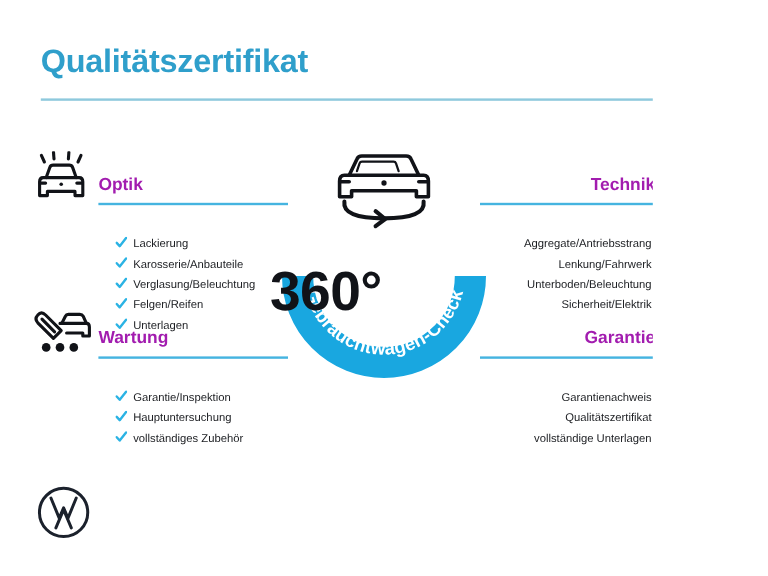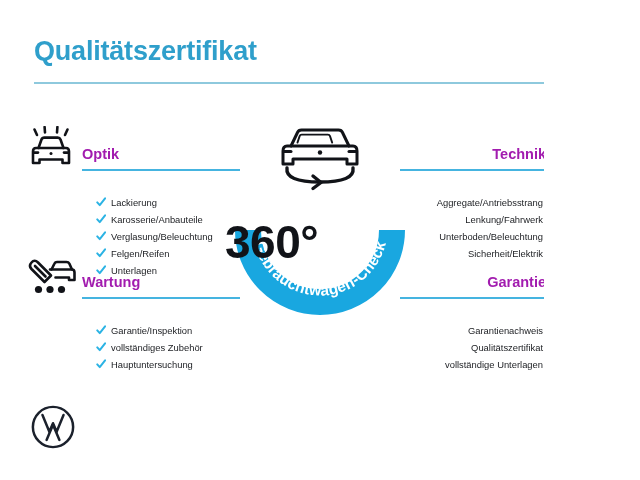--- a/index.html
+++ b/index.html
@@ -291,29 +291,29 @@
             </svg>
           </span>
         <span>Garantie/Inspektion</span>
       </div>
       <div class="item">
         <span class="check">
             <svg viewBox="0 0 16 16" fill="none">
               <path d="M2 8.6 L6 13 L14.5 2.2" stroke="currentColor" stroke-width="3.2" stroke-linecap="round" stroke-linejoin="round"></path>
             </svg>
           </span>
+        <span>Hauptuntersuchung</span>
+      </div>
+      <div class="item">
+        <span class="check">
+            <svg viewBox="0 0 16 16" fill="none">
+              <path d="M2 8.6 L6 13 L14.5 2.2" stroke="currentColor" stroke-width="3.2" stroke-linecap="round" stroke-linejoin="round"></path>
+            </svg>
+          </span>
         <span>vollständiges Zubehör</span>
-      </div>
-      <div class="item">
-        <span class="check">
-            <svg viewBox="0 0 16 16" fill="none">
-              <path d="M2 8.6 L6 13 L14.5 2.2" stroke="currentColor" stroke-width="3.2" stroke-linecap="round" stroke-linejoin="round"></path>
-            </svg>
-          </span>
-        <span>Hauptuntersuchung</span>
       </div>
     </div>
   </div>
 
   <div class="qicon" style="left:24px; top:256px;">
     <svg viewBox="0 0 54 48" fill="none" stroke="currentColor" stroke-width="2.6" stroke-linecap="round" stroke-linejoin="round">
       <path d="M7.5 6.5 Q10.5 3 14 6.5 L27 19.5 L20.5 26 L7.5 13 Q4.5 9.8 7.5 6.5 Z"></path>
       <path d="M11 10 L21.5 20.5"></path>
       <path d="M27.5 13.5 L30.5 7.5 Q31.2 6 33 6 L42.5 6 Q44.5 6 45.3 7.5 L48 13.5"></path>
       <path d="M26 13.5 L48 13.5 Q50.5 13.5 50.5 16.5 L50.5 24 L45 24 L45 21.5 L31.5 21.5"></path>

